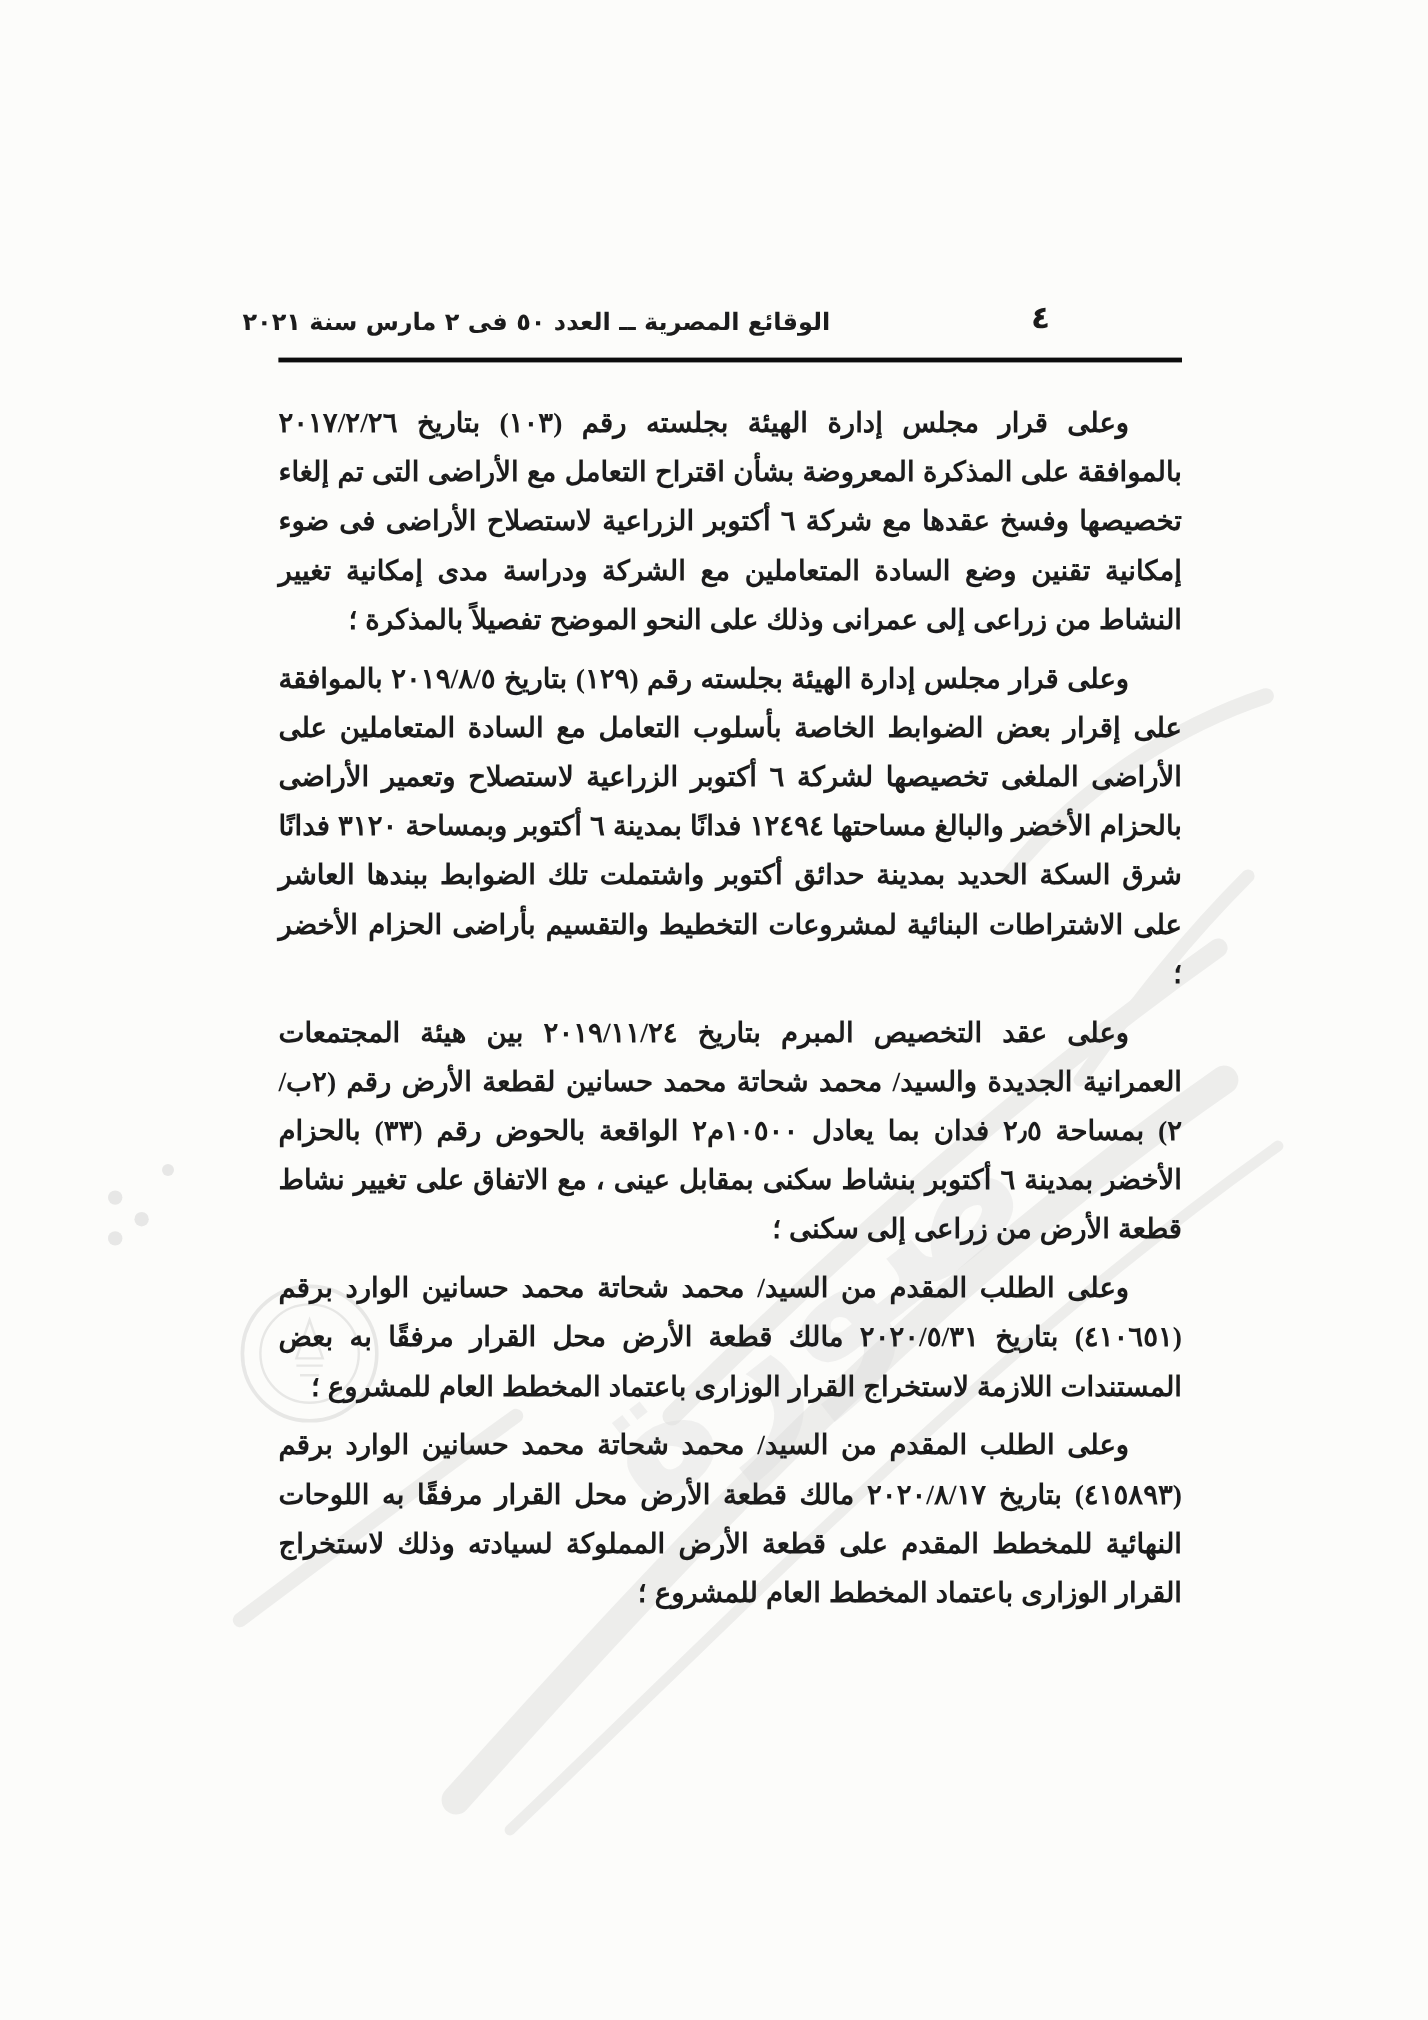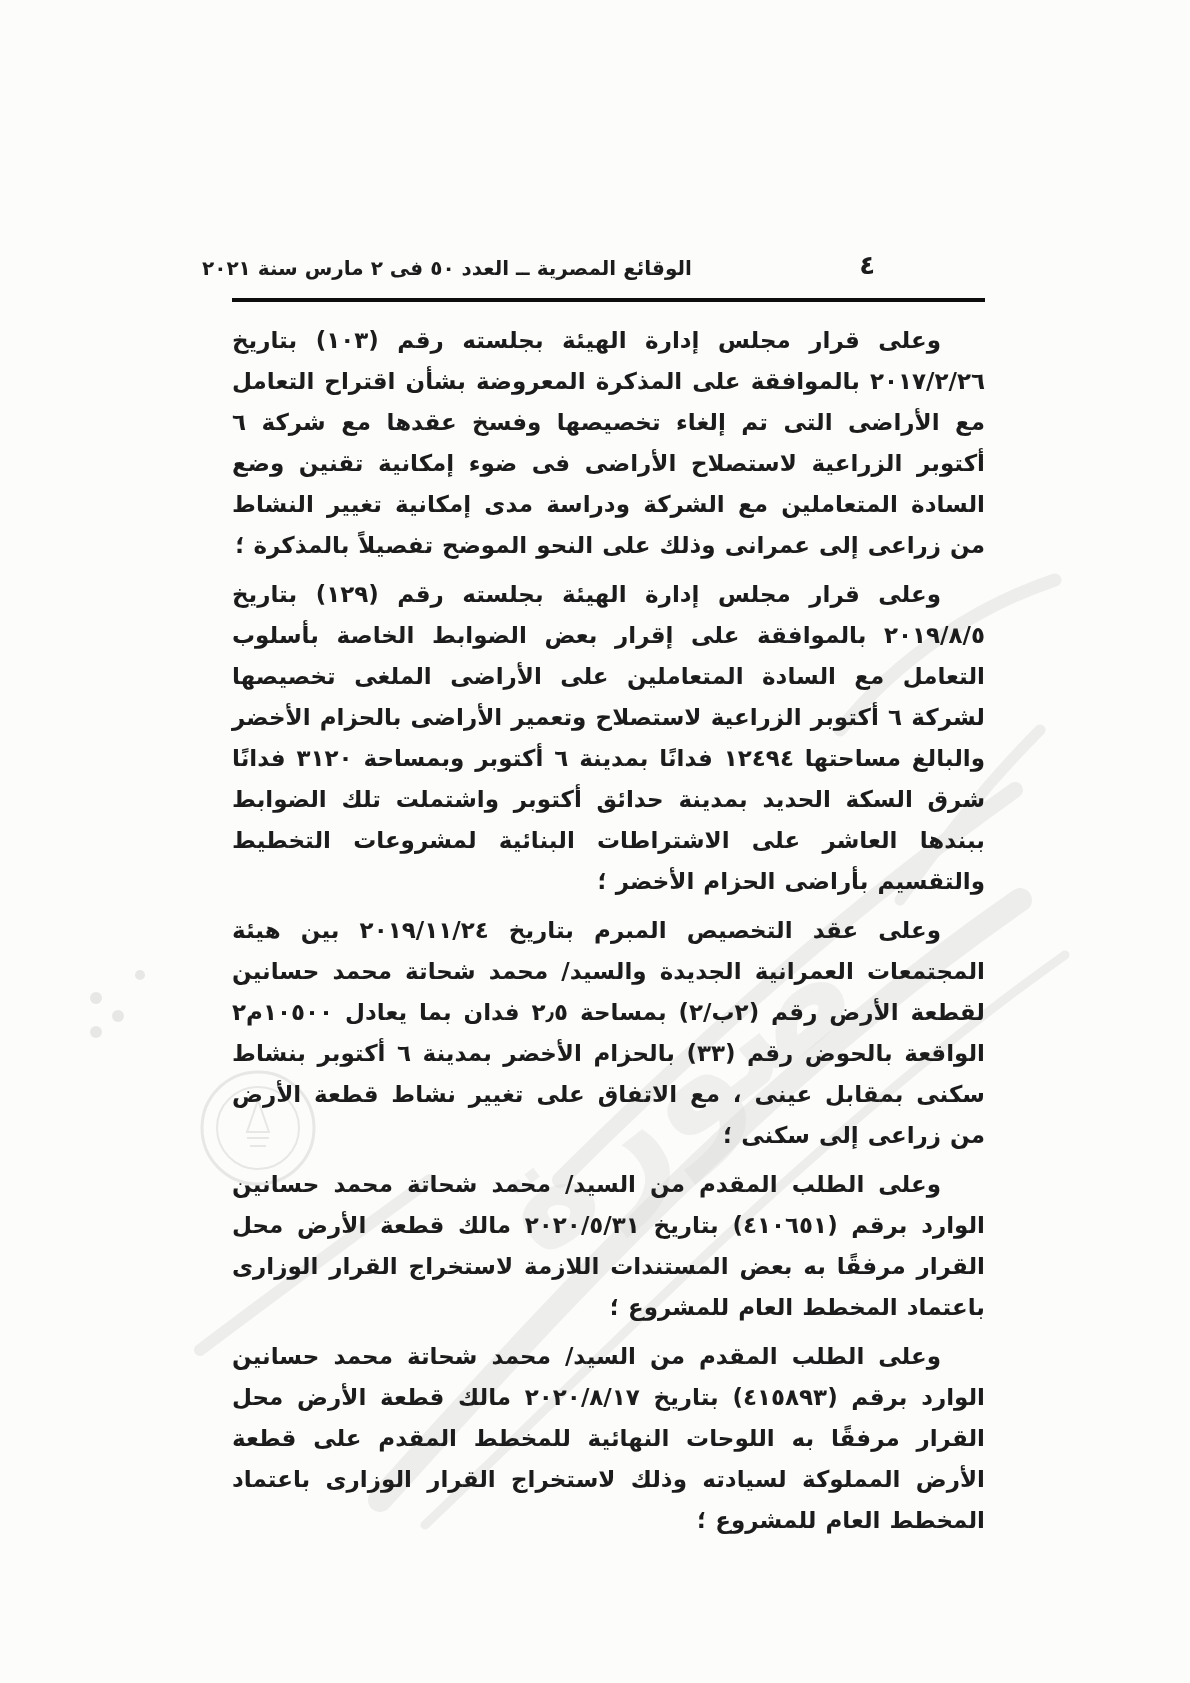--- a/index.html
+++ b/index.html
@@ -39,21 +39,22 @@
     right:110px;top:2px;
     font-size:26px;
     font-weight:bold;
   }
   .header-rule{
     height:4px;
     background:#0d0d0d;
     margin-top:4px;
   }
   .body-text{
-    margin-top:18px;
+    margin-top:30px;
+    font-family:Liberation Serif, serif;
   }
   .body-text p{
     margin:0 0 8px 0;
     font-size:23px;
     line-height:41px;
     font-weight:bold;
     text-align:justify;
     text-align-last:right;
     text-indent:44px;
     word-spacing:1px;

